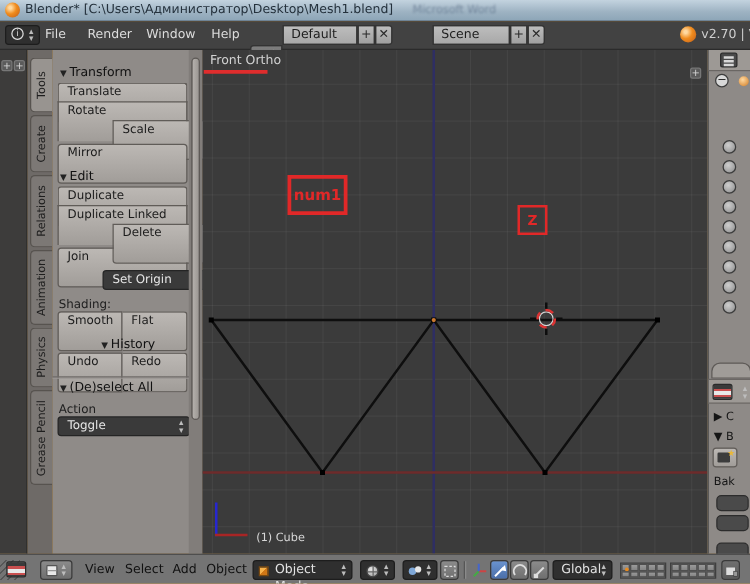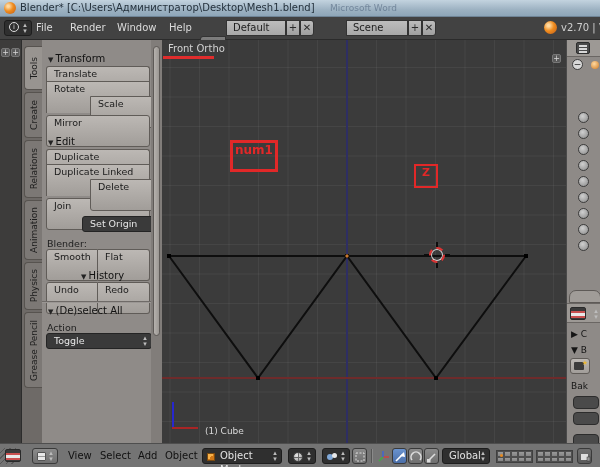--- a/index.html
+++ b/index.html
@@ -79,21 +79,21 @@
   
   .viewport { position:absolute; left:162px; top:40px; width:404px; height:403px; background:#3b3b3b;
     background-image:linear-gradient(rgba(255,255,255,0.05) 1px, transparent 1px),
                      linear-gradient(90deg, rgba(255,255,255,0.05) 1px, transparent 1px);
     background-size:29.5px 29.5px; background-position:7.5px -2.5px; overflow:hidden; }
   .axis-x { position:absolute; left:0; top:337px; width:404px; height:2px; background:#6e2b2b; }
   .axis-z { position:absolute; left:184px; top:0; width:2px; height:403px; background:#2e2e63; }
   .viewlabel { position:absolute; left:6px; top:3px; font-size:10px; color:#d2d2d2; }
   .viewlabel-underline { position:absolute; left:1px; top:16px; width:51px; height:3px; background:#df2d2d; }
   .annbox { position:absolute; border:3px solid #e12828; color:#e12828; font-weight:bold;
-    display:flex; align-items:flex-start; justify-content:center; }
+    display:flex; align-items:center; justify-content:center; }
   .objlabel { position:absolute; left:43px; top:386px; font-size:9px; color:#d8d8d8; }
   .miniaxis-z { position:absolute; left:10px; top:362px; width:2px; height:27px; background:#2727cf; }
   .miniaxis-x { position:absolute; left:10px; top:387px; width:26px; height:2px; background:#a82525; }
   .cursor3d { position:absolute; left:267px; top:207px; width:16px; height:16px; }
   .cursor3d .ring { position:absolute; left:0; top:0; width:16px; height:16px; border-radius:50%;
     border:2px dashed #d33; box-shadow:0 0 0 1px rgba(240,240,240,0.85) inset; }
   .cursor3d .tick { position:absolute; background:#0d0d0d; }
   .plusbtn-vp { position:absolute; left:390px; top:14px; }
 
   
@@ -241,21 +241,21 @@
 
     <div class="phead" style="top:96px;">Edit</div>
     <div class="btn stack-top" style="top:109px;">Duplicate</div>
     <div class="btn stack-mid" style="top:124px;">Duplicate Linked</div>
     <div class="btn" style="top:158px;">Join</div>
     <div class="btn stack-bot" style="top:139px;">Delete</div>
     <div class="dropdown" style="top:176px;margin-left:36px;">
       <span>Set Origin</span>
       <span class="updown"></span>
     </div>
-    <div class="plabel" style="top:198px;">Blender:</div>
+    <div class="plabel" style="top:198px;">Shading:</div>
     <div class="btn half" style="top:209px; border-radius:3px 0 0 3px;">Smooth</div>
     <div class="btn half" style="top:209px; left:56px; border-left:none; border-radius:0 3px 3px 0;">Flat</div>
 
     <div class="phead" style="top:230px;margin-left:33px;">History</div>
     <div class="btn half" style="top:242px; border-radius:3px 0 0 3px;">Undo</div>
     <div class="btn half" style="top:242px; left:56px; border-left:none; border-radius:0 3px 3px 0;">Redo</div>
 
     <div class="pdivider" style="top:261px;"></div>
     <div class="phead" style="top:265px;">(De)select All</div>
     <div class="plabel" style="top:282px;">Action</div>

